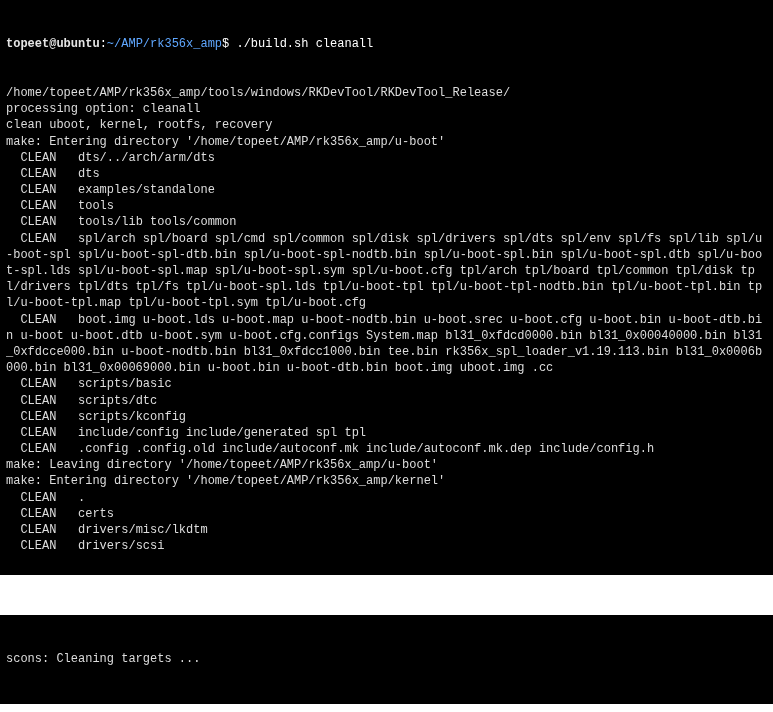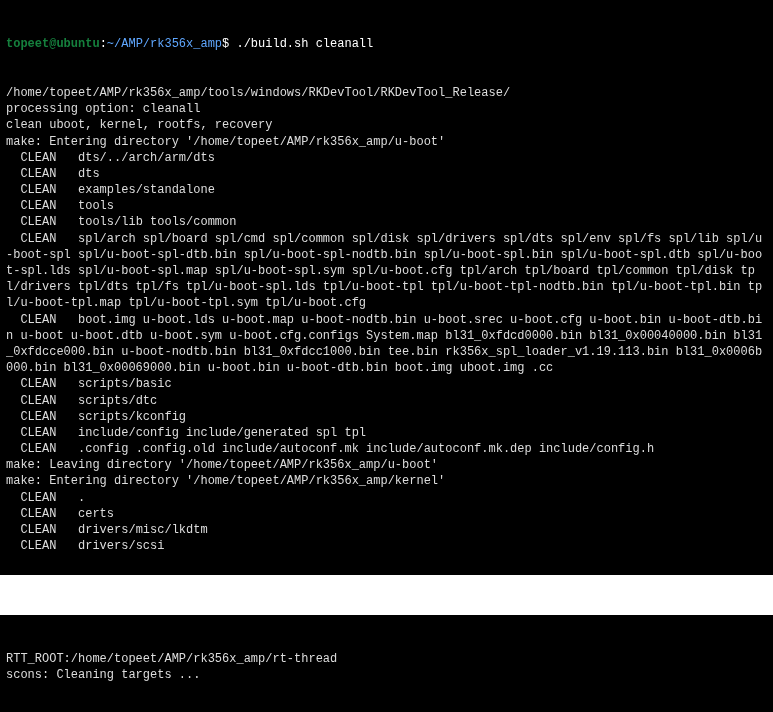--- a/index.html
+++ b/index.html
@@ -14,33 +14,33 @@
       background: #000000;
       color: #dddddd;
       padding: 4px 6px;
       white-space: pre-wrap;
       word-break: break-all;
     }
     .gap {
       background: #ffffff;
       height: 40px;
     }
-    .prompt-user { color: #15803d; font-weight: bold; }
+    .prompt-user { color: #e5e5e5; font-weight: bold; }
     .prompt-path { color: #5fa7ff; font-weight: normal; }
     .prompt-colon { color: #ffffff; }
     .prompt-dollar { color: #ffffff; }
     .cmd { color: #ffffff; }
     .line { display: block; }
   </style>
 </head>
 <body>
 
 <div class="terminal">
   <span class="line"><span class="prompt-user">topeet@ubuntu</span><span class="prompt-colon">:</span><span class="prompt-path">~/AMP/rk356x_amp</span><span class="prompt-dollar">$</span><span class="cmd"> ./build.sh cleanall</span></span>
   <span id="block1-lines"><span class="line">/home/topeet/AMP/rk356x_amp/tools/windows/RKDevTool/RKDevTool_Release/</span><span class="line">processing option: cleanall</span><span class="line">clean uboot, kernel, rootfs, recovery</span><span class="line">make: Entering directory '/home/topeet/AMP/rk356x_amp/u-boot'</span><span class="line">  CLEAN   dts/../arch/arm/dts</span><span class="line">  CLEAN   dts</span><span class="line">  CLEAN   examples/standalone</span><span class="line">  CLEAN   tools</span><span class="line">  CLEAN   tools/lib tools/common</span><span class="line">  CLEAN   spl/arch spl/board spl/cmd spl/common spl/disk spl/drivers spl/dts spl/env spl/fs spl/lib spl/u-boot-spl spl/u-boot-spl-dtb.bin spl/u-boot-spl-nodtb.bin spl/u-boot-spl.bin spl/u-boot-spl.dtb spl/u-boot-spl.lds spl/u-boot-spl.map spl/u-boot-spl.sym spl/u-boot.cfg tpl/arch tpl/board tpl/common tpl/disk tpl/drivers tpl/dts tpl/fs tpl/u-boot-spl.lds tpl/u-boot-tpl tpl/u-boot-tpl-nodtb.bin tpl/u-boot-tpl.bin tpl/u-boot-tpl.map tpl/u-boot-tpl.sym tpl/u-boot.cfg</span><span class="line">  CLEAN   boot.img u-boot.lds u-boot.map u-boot-nodtb.bin u-boot.srec u-boot.cfg u-boot.bin u-boot-dtb.bin u-boot u-boot.dtb u-boot.sym u-boot.cfg.configs System.map bl31_0xfdcd0000.bin bl31_0x00040000.bin bl31_0xfdcce000.bin u-boot-nodtb.bin bl31_0xfdcc1000.bin tee.bin rk356x_spl_loader_v1.19.113.bin bl31_0x0006b000.bin bl31_0x00069000.bin u-boot.bin u-boot-dtb.bin boot.img uboot.img .cc</span><span class="line">  CLEAN   scripts/basic</span><span class="line">  CLEAN   scripts/dtc</span><span class="line">  CLEAN   scripts/kconfig</span><span class="line">  CLEAN   include/config include/generated spl tpl</span><span class="line">  CLEAN   .config .config.old include/autoconf.mk include/autoconf.mk.dep include/config.h</span><span class="line">make: Leaving directory '/home/topeet/AMP/rk356x_amp/u-boot'</span><span class="line">make: Entering directory '/home/topeet/AMP/rk356x_amp/kernel'</span><span class="line">  CLEAN   .</span><span class="line">  CLEAN   certs</span><span class="line">  CLEAN   drivers/misc/lkdtm</span><span class="line">  CLEAN   drivers/scsi</span></span>
 </div>
 
 <div class="gap"></div>
 
 <div class="terminal">
-  <span id="block2-lines"><span class="line">RTT_ROOT:/home/topeet/AMP/rk356x_amp/rt-thread</span><span class="line">scons: Cleaning targets ...</span></span>
+  <span id="block2-lines"><span class="line">scons: Cleaning targets ...</span></span>
   
 </div>
 
 </body></html>

